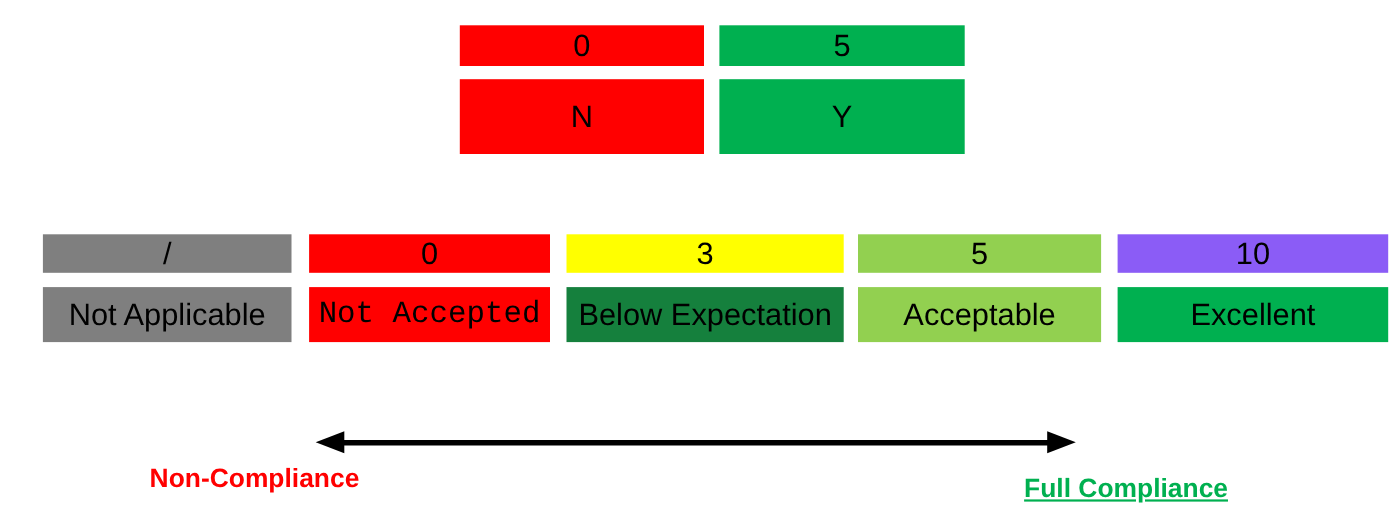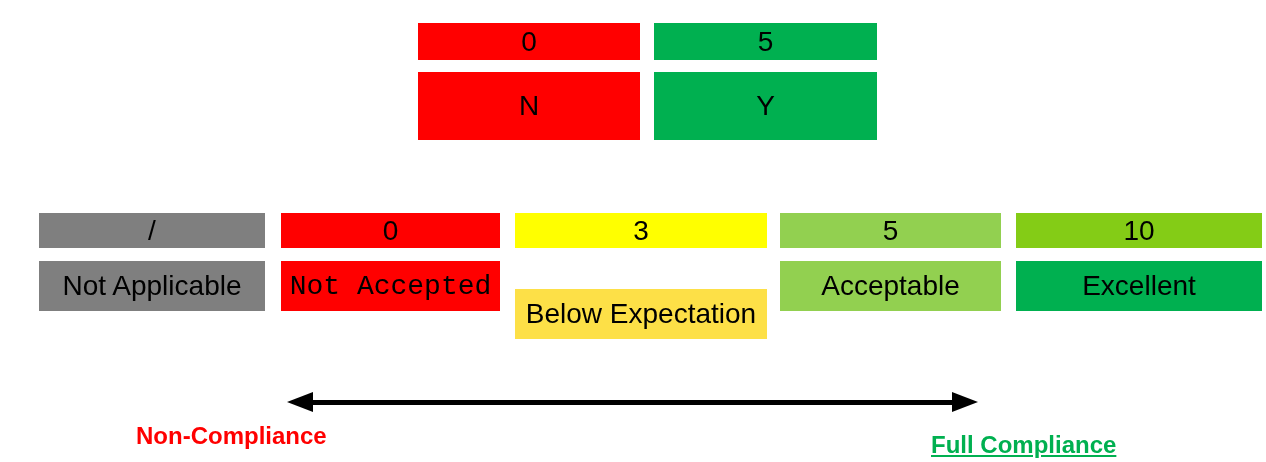--- a/index.html
+++ b/index.html
@@ -64,25 +64,25 @@
     <div class="box b-s1" style="background-color: rgb(0, 176, 80);">5</div>
     <div class="box b-a0" style="background-color: rgb(255, 0, 0);">N</div>
     <div class="box b-a1" style="background-color: rgb(0, 176, 80);">Y</div>
   </div>
 
   <div>
     <div class="box r-score c0" style="background-color: rgb(127, 127, 127);">/</div>
     <div class="box r-score c1" style="background-color: rgb(255, 0, 0);">0</div>
     <div class="box r-score c2" style="background-color: rgb(255, 255, 0);">3</div>
     <div class="box r-score c3" style="background-color: rgb(146, 208, 80);">5</div>
-    <div class="box r-score c4" style="background-color: #84cc16;">10</div>
+    <div class="box r-score c4" style="background-color: #8b5cf6;">10</div>
 
     <div class="box r-mean c0" style="background-color: rgb(127, 127, 127); text-align: right;">Not Applicable</div>
     <div class="box r-mean c1" style="background-color: rgb(255, 0, 0); font-family: Liberation Mono, monospace;">Not Accepted</div>
-    <div class="box r-mean c2" style="background-color: #fde047; margin-top: 28px;">Below Expectation</div>
+    <div class="box r-mean c2" style="background-color: #15803d;">Below Expectation</div>
     <div class="box r-mean c3" style="background-color: rgb(146, 208, 80); text-align: center;">Acceptable</div>
     <div class="box r-mean c4" style="background-color: rgb(0, 176, 80);">Excellent</div>
   </div>
 
   <div>
     <div class="arrow">
       <div class="arrow-head-left"></div>
       <div class="arrow-line"></div>
       <div class="arrow-head-right"></div>
     </div>

